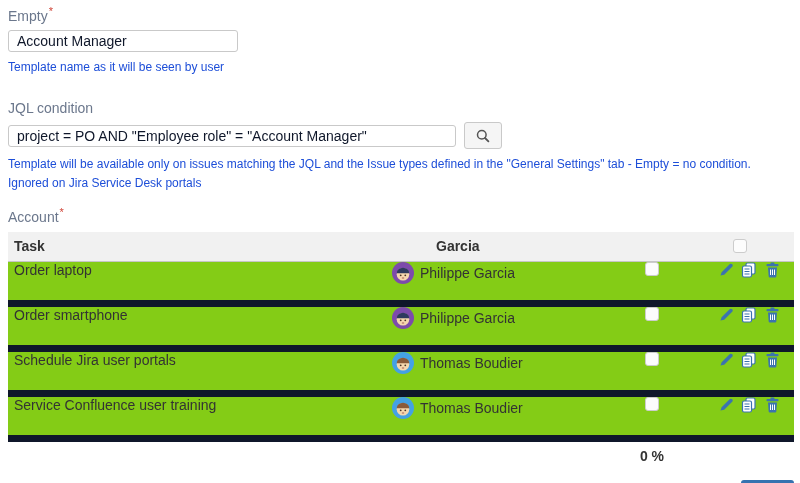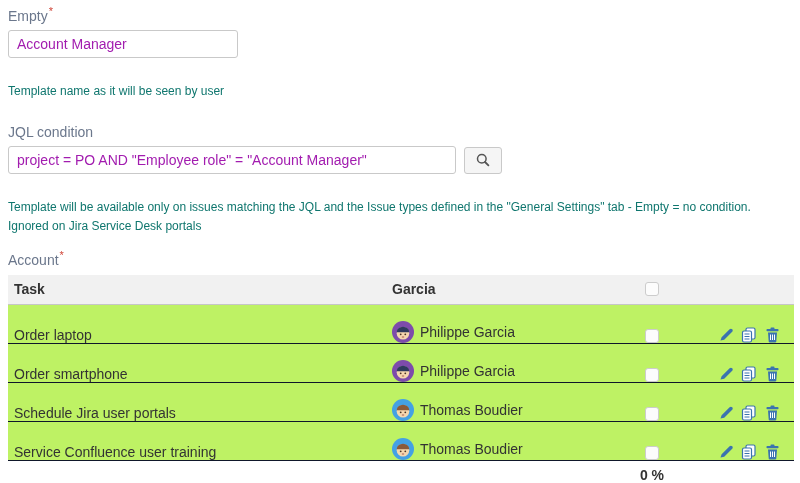--- a/index.html
+++ b/index.html
@@ -5,39 +5,39 @@
   html,body{margin:0;padding:0;background:#fff;}
   body{
     width:800px;height:483px;box-sizing:border-box;
     padding:8px 8px 0 8px;
     font-family:"Liberation Sans",sans-serif;
     font-size:14px;color:#333;overflow:hidden;
   }
   .field-label{color:#6b778c;margin:0 0 5px 0;line-height:17px;}
   .req{color:#d04437;font-size:11px;vertical-align:super;line-height:0;margin-left:1px;}
   input.text{
-    height:28px;box-sizing:border-box;border:1px solid #c9c9c9;border-radius:3px;
-    padding:0 8px;font:inherit;color:#a21caf;background:#fff;
+    height:22px;box-sizing:border-box;border:1px solid #c9c9c9;border-radius:3px;
+    padding:0 8px;font:inherit;color:#0f172a;background:#fff;
   }
   .name-input{width:230px;display:block;}
-  .help{font-size:12px;color:#0f766e;margin-top:24px;line-height:1.6;max-width:784px;}
+  .help{font-size:12px;color:#1d4ed8;margin-top:6px;line-height:1.6;max-width:784px;}
   .jql-section{margin-top:23px;}
   .jql-row{display:flex;align-items:center;gap:8px;}
   .jql-input{width:448px;}
   .search-btn{
     width:38px;height:27px;box-sizing:border-box;border:1px solid #c9c9c9;border-radius:3px;
     background:#f5f5f5;display:flex;align-items:center;justify-content:center;cursor:pointer;padding:0;
   }
   .template-section{margin-top:15px;}
   .ttable{margin-top:6px;width:786px;}
   .thead{
     display:flex;align-items:center;height:29px;background:#f1f1f1;
-    border-bottom:1px solid #c6c6c6;font-weight:bold;
-  }
-  .trow{display:flex;align-items:flex-end;height:38px;border-bottom:1px solid #0f172a;background:#bef264;}
+    border-bottom:1px solid #c6c6c6;font-weight:bold;gap:44px;
+  }
+  .trow{display:flex;align-items:flex-start;height:38px;border-bottom:7px solid #0f172a;background:#84cc16;}
   .tfoot{display:flex;align-items:center;height:28px;}
   .col-task{flex:0 0 384px;box-sizing:border-box;padding-left:6px;white-space:nowrap;overflow:hidden;}
   .col-owner{flex:0 0 210px;display:flex;align-items:center;gap:6px;white-space:nowrap;}
   .col-check{flex:0 0 100px;display:flex;justify-content:center;}
   .col-actions{flex:1;display:flex;align-items:center;gap:7px;box-sizing:border-box;padding-left:16px;}
   input[type="checkbox"]{
     appearance:none;-webkit-appearance:none;width:14px;height:14px;margin:0;
     border:1px solid #ccc;border-radius:3px;background:#fcfcfc;cursor:pointer;
   }
   .iconbtn{border:none;background:none;padding:0;margin:0;width:16px;height:16px;cursor:pointer;display:flex;align-items:center;justify-content:center;}

